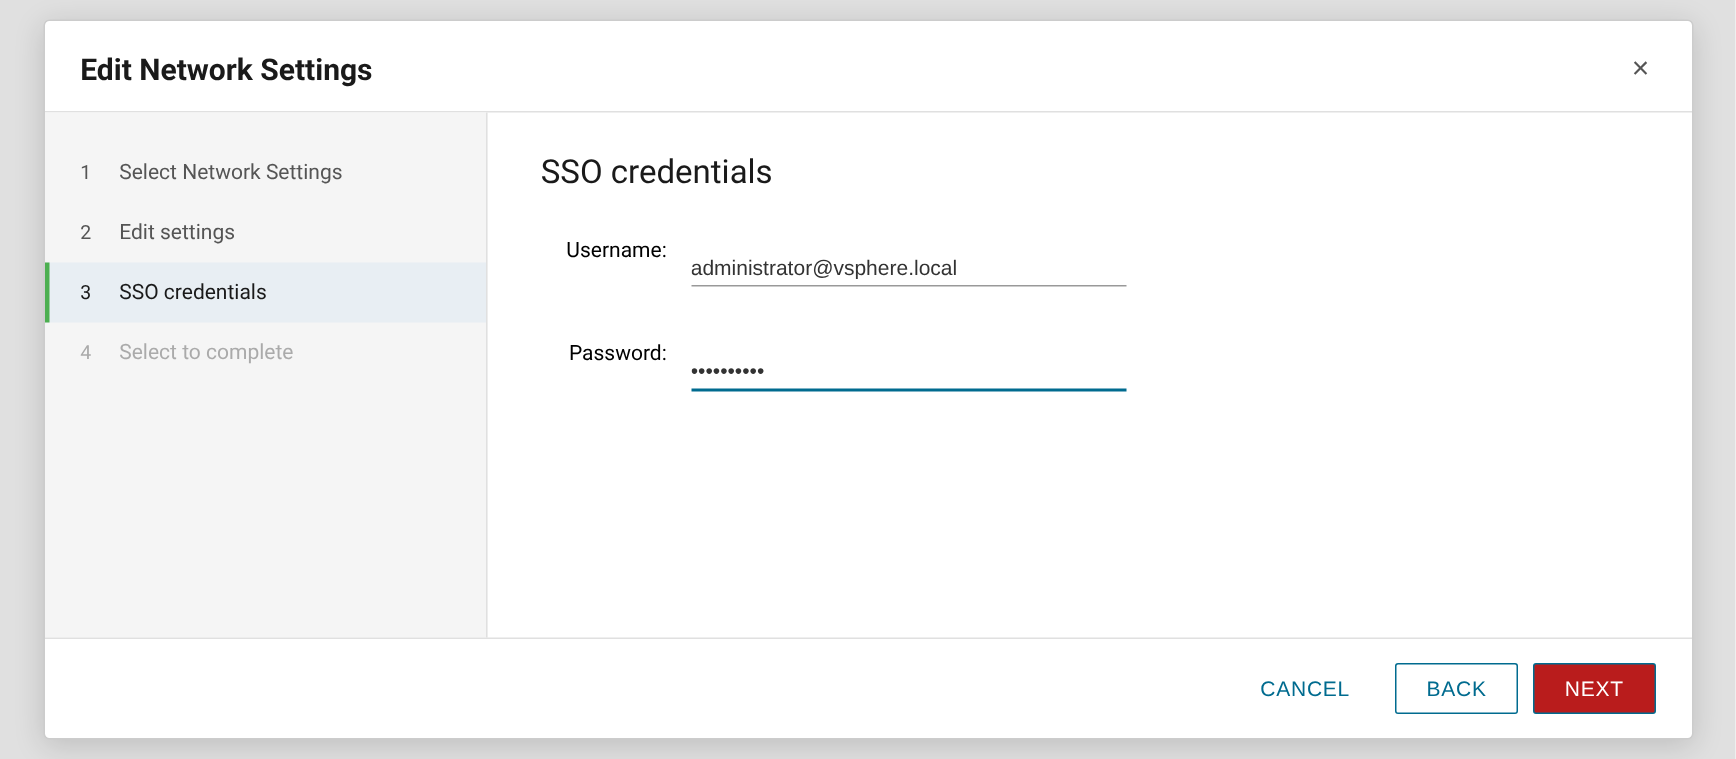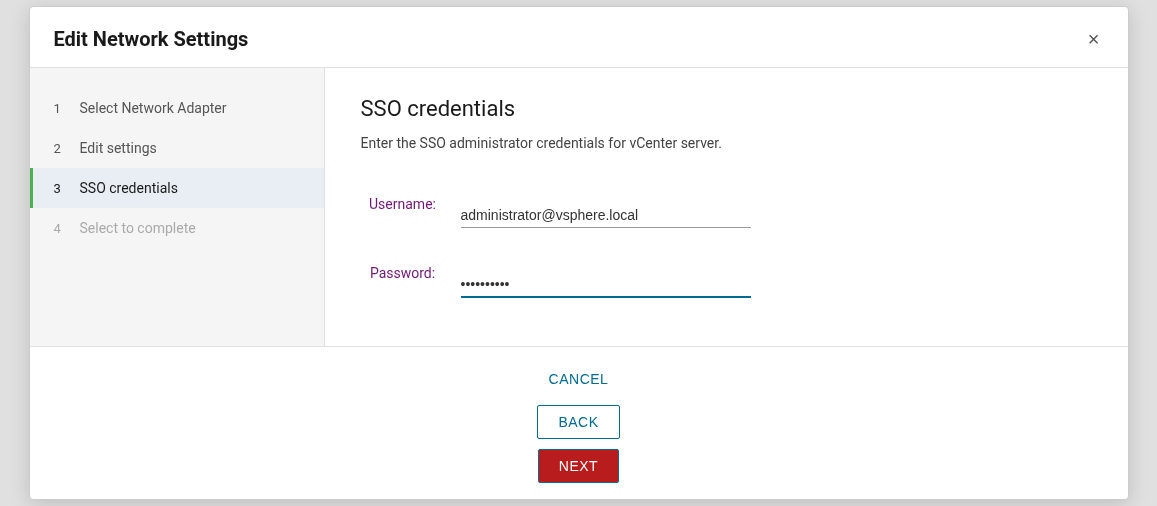--- a/index.html
+++ b/index.html
@@ -109,22 +109,22 @@
       margin-bottom: 28px;
     }
     .form-row {
       display: flex;
       align-items: center;
       margin-bottom: 20px;
     }
     .form-label {
       width: 100px;
       font-size: 14px;
-      color: #701a75;
-      text-align: center;
+      color: #000000;
+      text-align: right;
       padding-right: 16px;
       flex-shrink: 0;
     }
     .form-input {
       width: 290px;
       border: none;
       border-bottom: 1px solid #999;
       padding: 4px 0;
       font-size: 14px;
       color: #333;
@@ -135,21 +135,20 @@
     .form-input.password-active {
       border-bottom: 2px solid #006b8f;
     }
     .dialog-footer {
       display: flex;
       align-items: center;
       justify-content: flex-end;
       padding: 16px 24px;
       border-top: 1px solid #e0e0e0;
       gap: 10px;
-      flex-direction: column;
     }
     .btn {
       padding: 8px 20px;
       font-size: 14px;
       border-radius: 2px;
       cursor: pointer;
       font-weight: 500;
       letter-spacing: 0.5px;
       text-transform: uppercase;
     }
@@ -177,39 +176,38 @@
   <div class="dialog-header">
     <span class="dialog-title">Edit Network Settings</span>
     <button class="close-button">×</button>
   </div>
 
   <div class="dialog-body">
 
     <div class="sidebar">
       <div class="step-item completed">
         <span class="step-number">1</span>
-        <span class="step-label">Select Network Adapter</span>
+        <span class="step-label">Select Network Settings</span>
       </div>
       <div class="step-item completed">
         <span class="step-number">2</span>
         <span class="step-label">Edit settings</span>
       </div>
       <div class="step-item active">
         <span class="step-number">3</span>
         <span class="step-label">SSO credentials</span>
       </div>
       <div class="step-item">
         <span class="step-number">4</span>
         <span class="step-label">Select to complete</span>
       </div>
     </div>
 
     <div class="main-content">
       <div class="section-title">SSO credentials</div>
-      <div class="section-desc">Enter the SSO administrator credentials for vCenter server.</div>
 
       <div class="form-row">
         <label class="form-label">Username:</label>
         <input class="form-input" type="text" value="administrator@vsphere.local" style="">
       </div>
 
       <div class="form-row">
         <label class="form-label">Password:</label>
         <input class="form-input password-active" type="password" value="1234567890" style="">
       </div>

